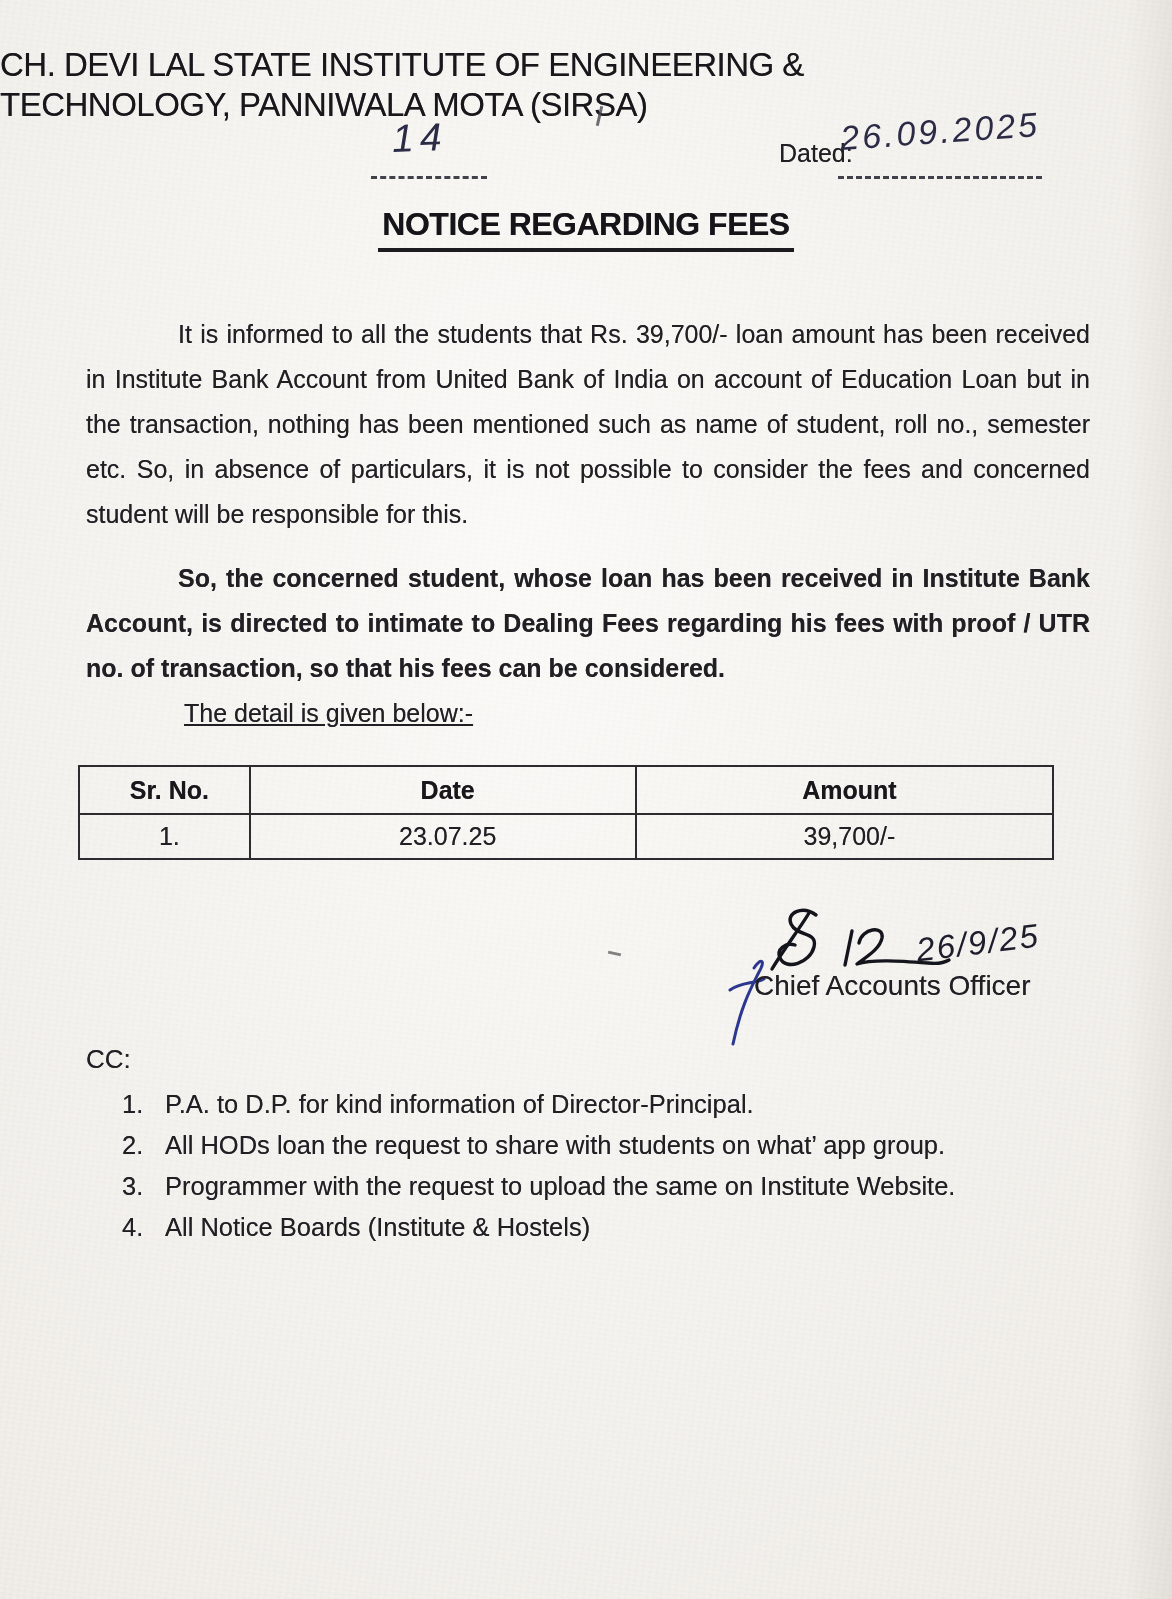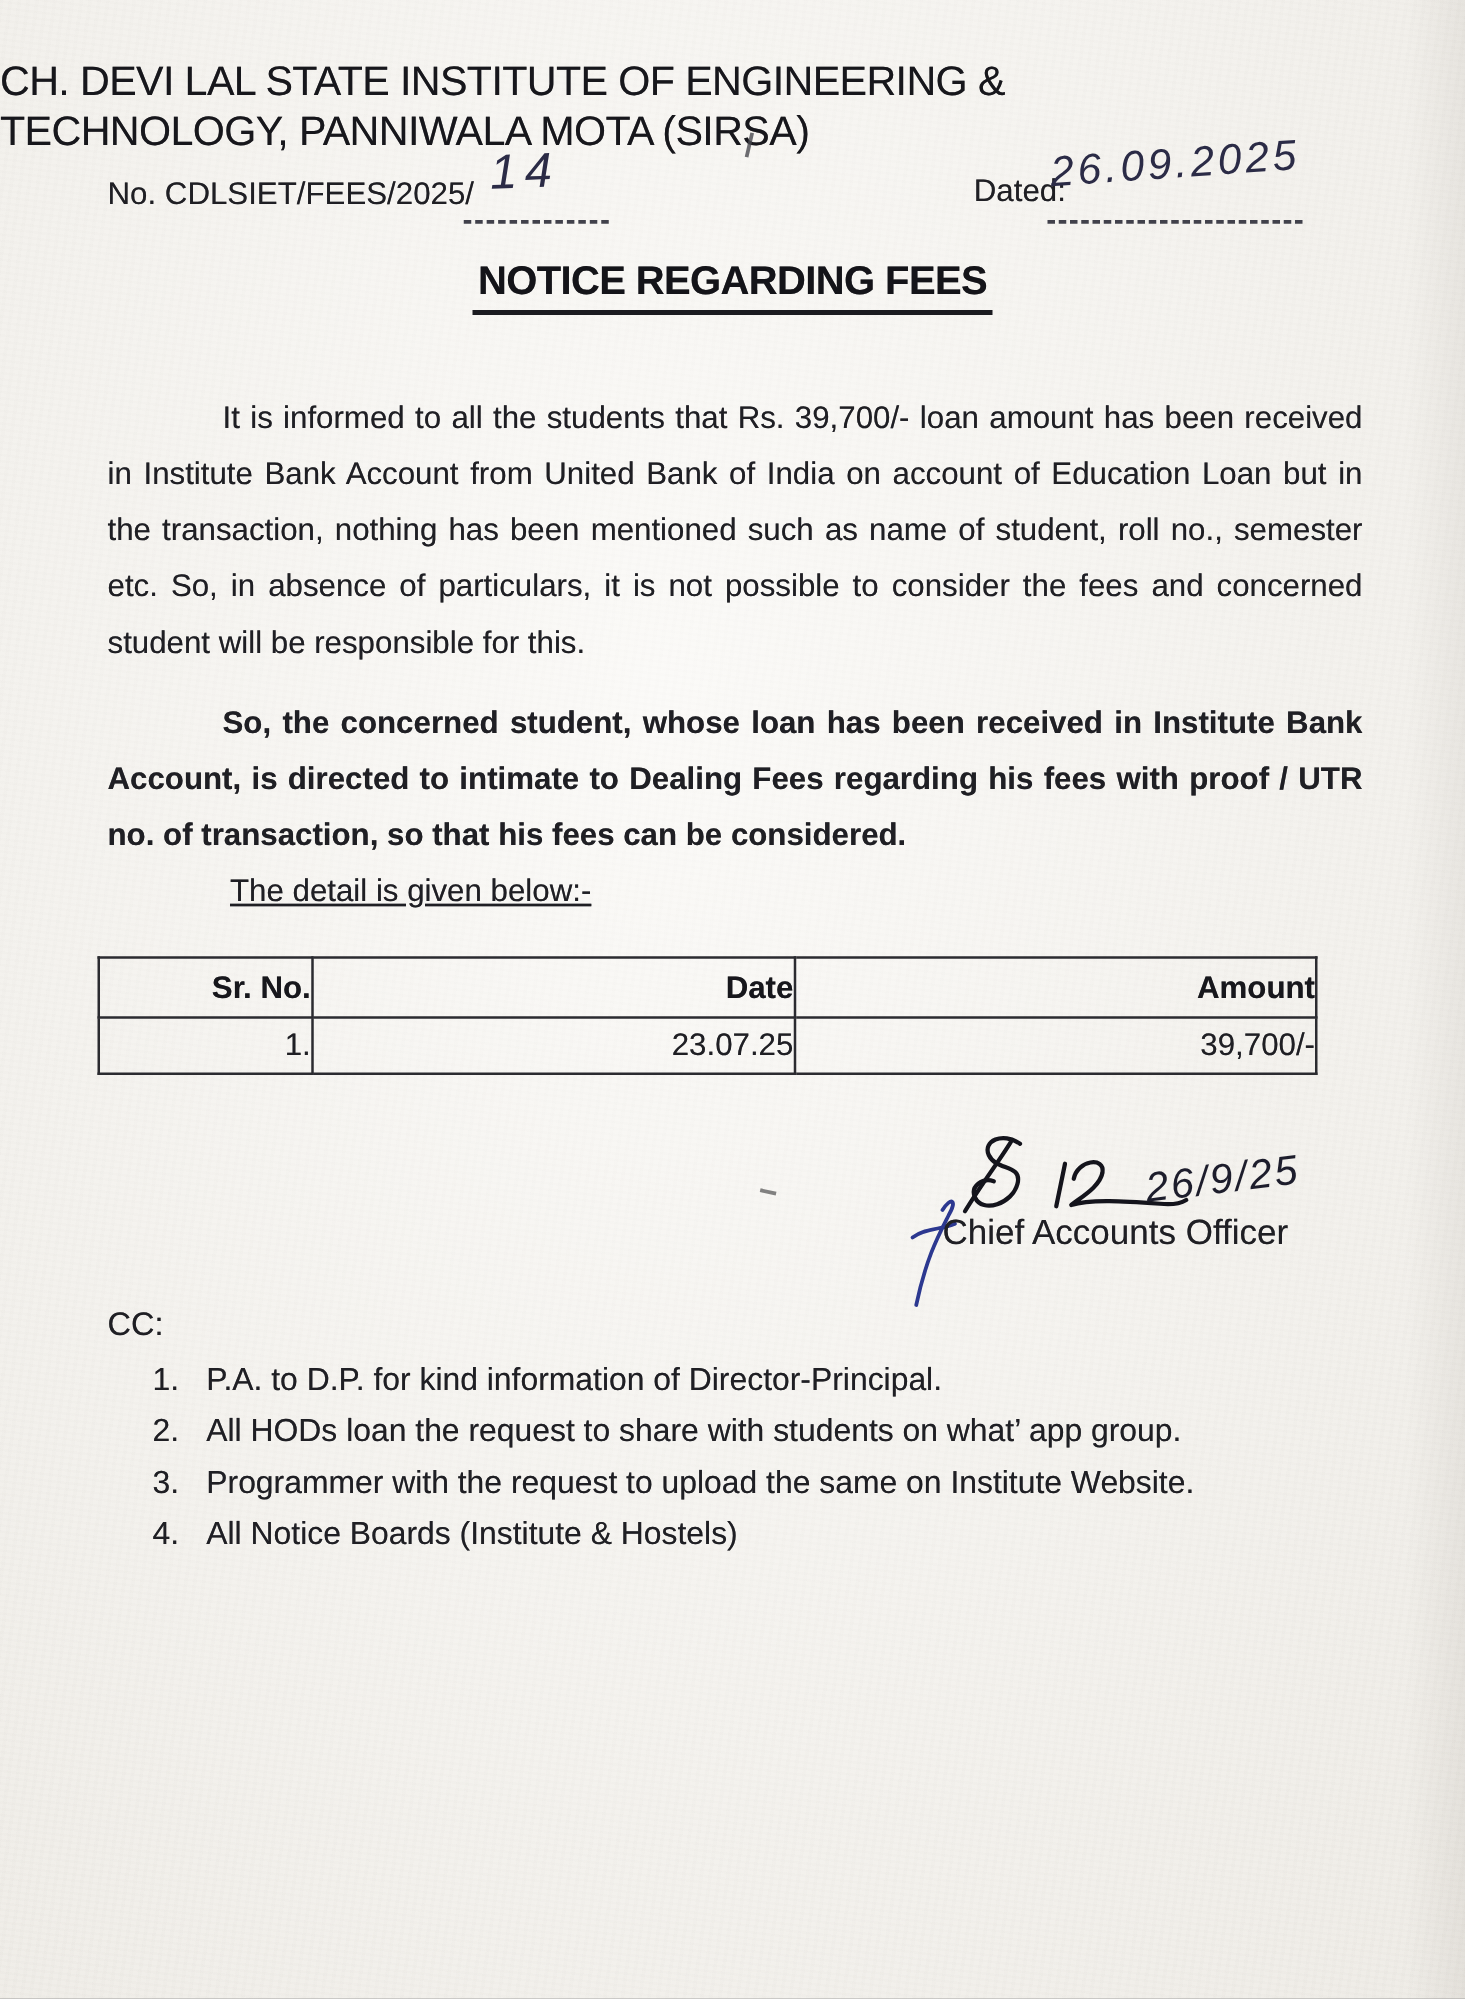--- a/index.html
+++ b/index.html
@@ -29,21 +29,21 @@
   .dated-label{left:763px;top:139px;font-size:25px;margin-left:16px;}
   .dated-underline{left:838px;top:146px;width:204px;height:30px;border-bottom:3px dashed #41414b;}
   .dated-value{left:840px;top:112px;font-size:34px;transform:rotate(-4deg);letter-spacing:3px;white-space:nowrap;}
   .notice-title-wrap{left:0;top:206px;width:100%;text-align:center;}
   .notice-title{display:inline-block;font-weight:700;font-size:32px;letter-spacing:-0.5px;color:#141419;border-bottom:4px solid #1b1b20;padding:0 4px 5px 4px;}
   .para{left:86px;width:1004px;font-size:25px;line-height:45px;text-align:justify;text-indent:92px;margin-top:28px;}
   .p1{top:284px;}
   .p2{top:528px;font-weight:bold;}
   .detail-line{left:184px;top:699px;font-size:25px;text-decoration:underline;}
   table.fee{position:absolute;left:78px;top:765px;width:976px;border-collapse:collapse;font-size:25px;}
-  table.fee th,table.fee td{border:2.5px solid #2b2b30;text-align:right;padding:0 0 0 10px;vertical-align:middle;margin-top:40px;}
+  table.fee th,table.fee td{border:2.5px solid #2b2b30;text-align:center;padding:0 0 0 10px;vertical-align:middle;margin-top:40px;}
   table.fee th{height:46px;font-weight:700;color:#17171c;}
   table.fee td{height:43px;font-weight:400;}
   .col-sr{width:165px;} .col-date{width:389px;} .col-amt{width:422px;}
   .sig-scrawl{left:758px;top:905px;}
   .sig-date{left:916px;top:924px;font-size:33px;transform:rotate(-7deg);letter-spacing:2px;color:#1d1d2c;white-space:nowrap;}
   .sig-flourish{left:720px;top:952px;}
   .sig-role{left:754px;top:970px;font-size:28px;}
   .stray-dash{left:608px;top:952px;width:13px;height:3px;background:#5a5a5a;transform:rotate(12deg);opacity:.75;}
   .stray-tick{left:598px;top:106px;width:3px;height:20px;background:#4a4a50;transform:rotate(13deg);opacity:.8;}
   .cc-label{left:86px;top:1044px;font-size:26px;}
@@ -52,21 +52,20 @@
   .cc-num{width:43px;flex:0 0 43px;}
 </style>
 </head>
 <body>
 
 <div class="page">
 
   <div class="abs header-line hl1 soft">CH. DEVI LAL STATE INSTITUTE OF ENGINEERING &amp;</div>
   <div class="abs header-line hl2 soft">TECHNOLOGY, PANNIWALA MOTA (SIRSA)</div>
 
-  <div class="abs ref-label soft">No. CDLSIET/FEES/2025/</div>
   <div class="abs ref-underline"></div>
   <div class="abs hand ref-number">14</div>
   <div class="abs stray-tick"></div>
 
   <div class="abs dated-label soft">Dated:</div>
   <div class="abs dated-underline"></div>
   <div class="abs hand dated-value">26.09.2025</div>
 
   <div class="abs notice-title-wrap">
     <span class="notice-title soft">NOTICE REGARDING FEES</span>

